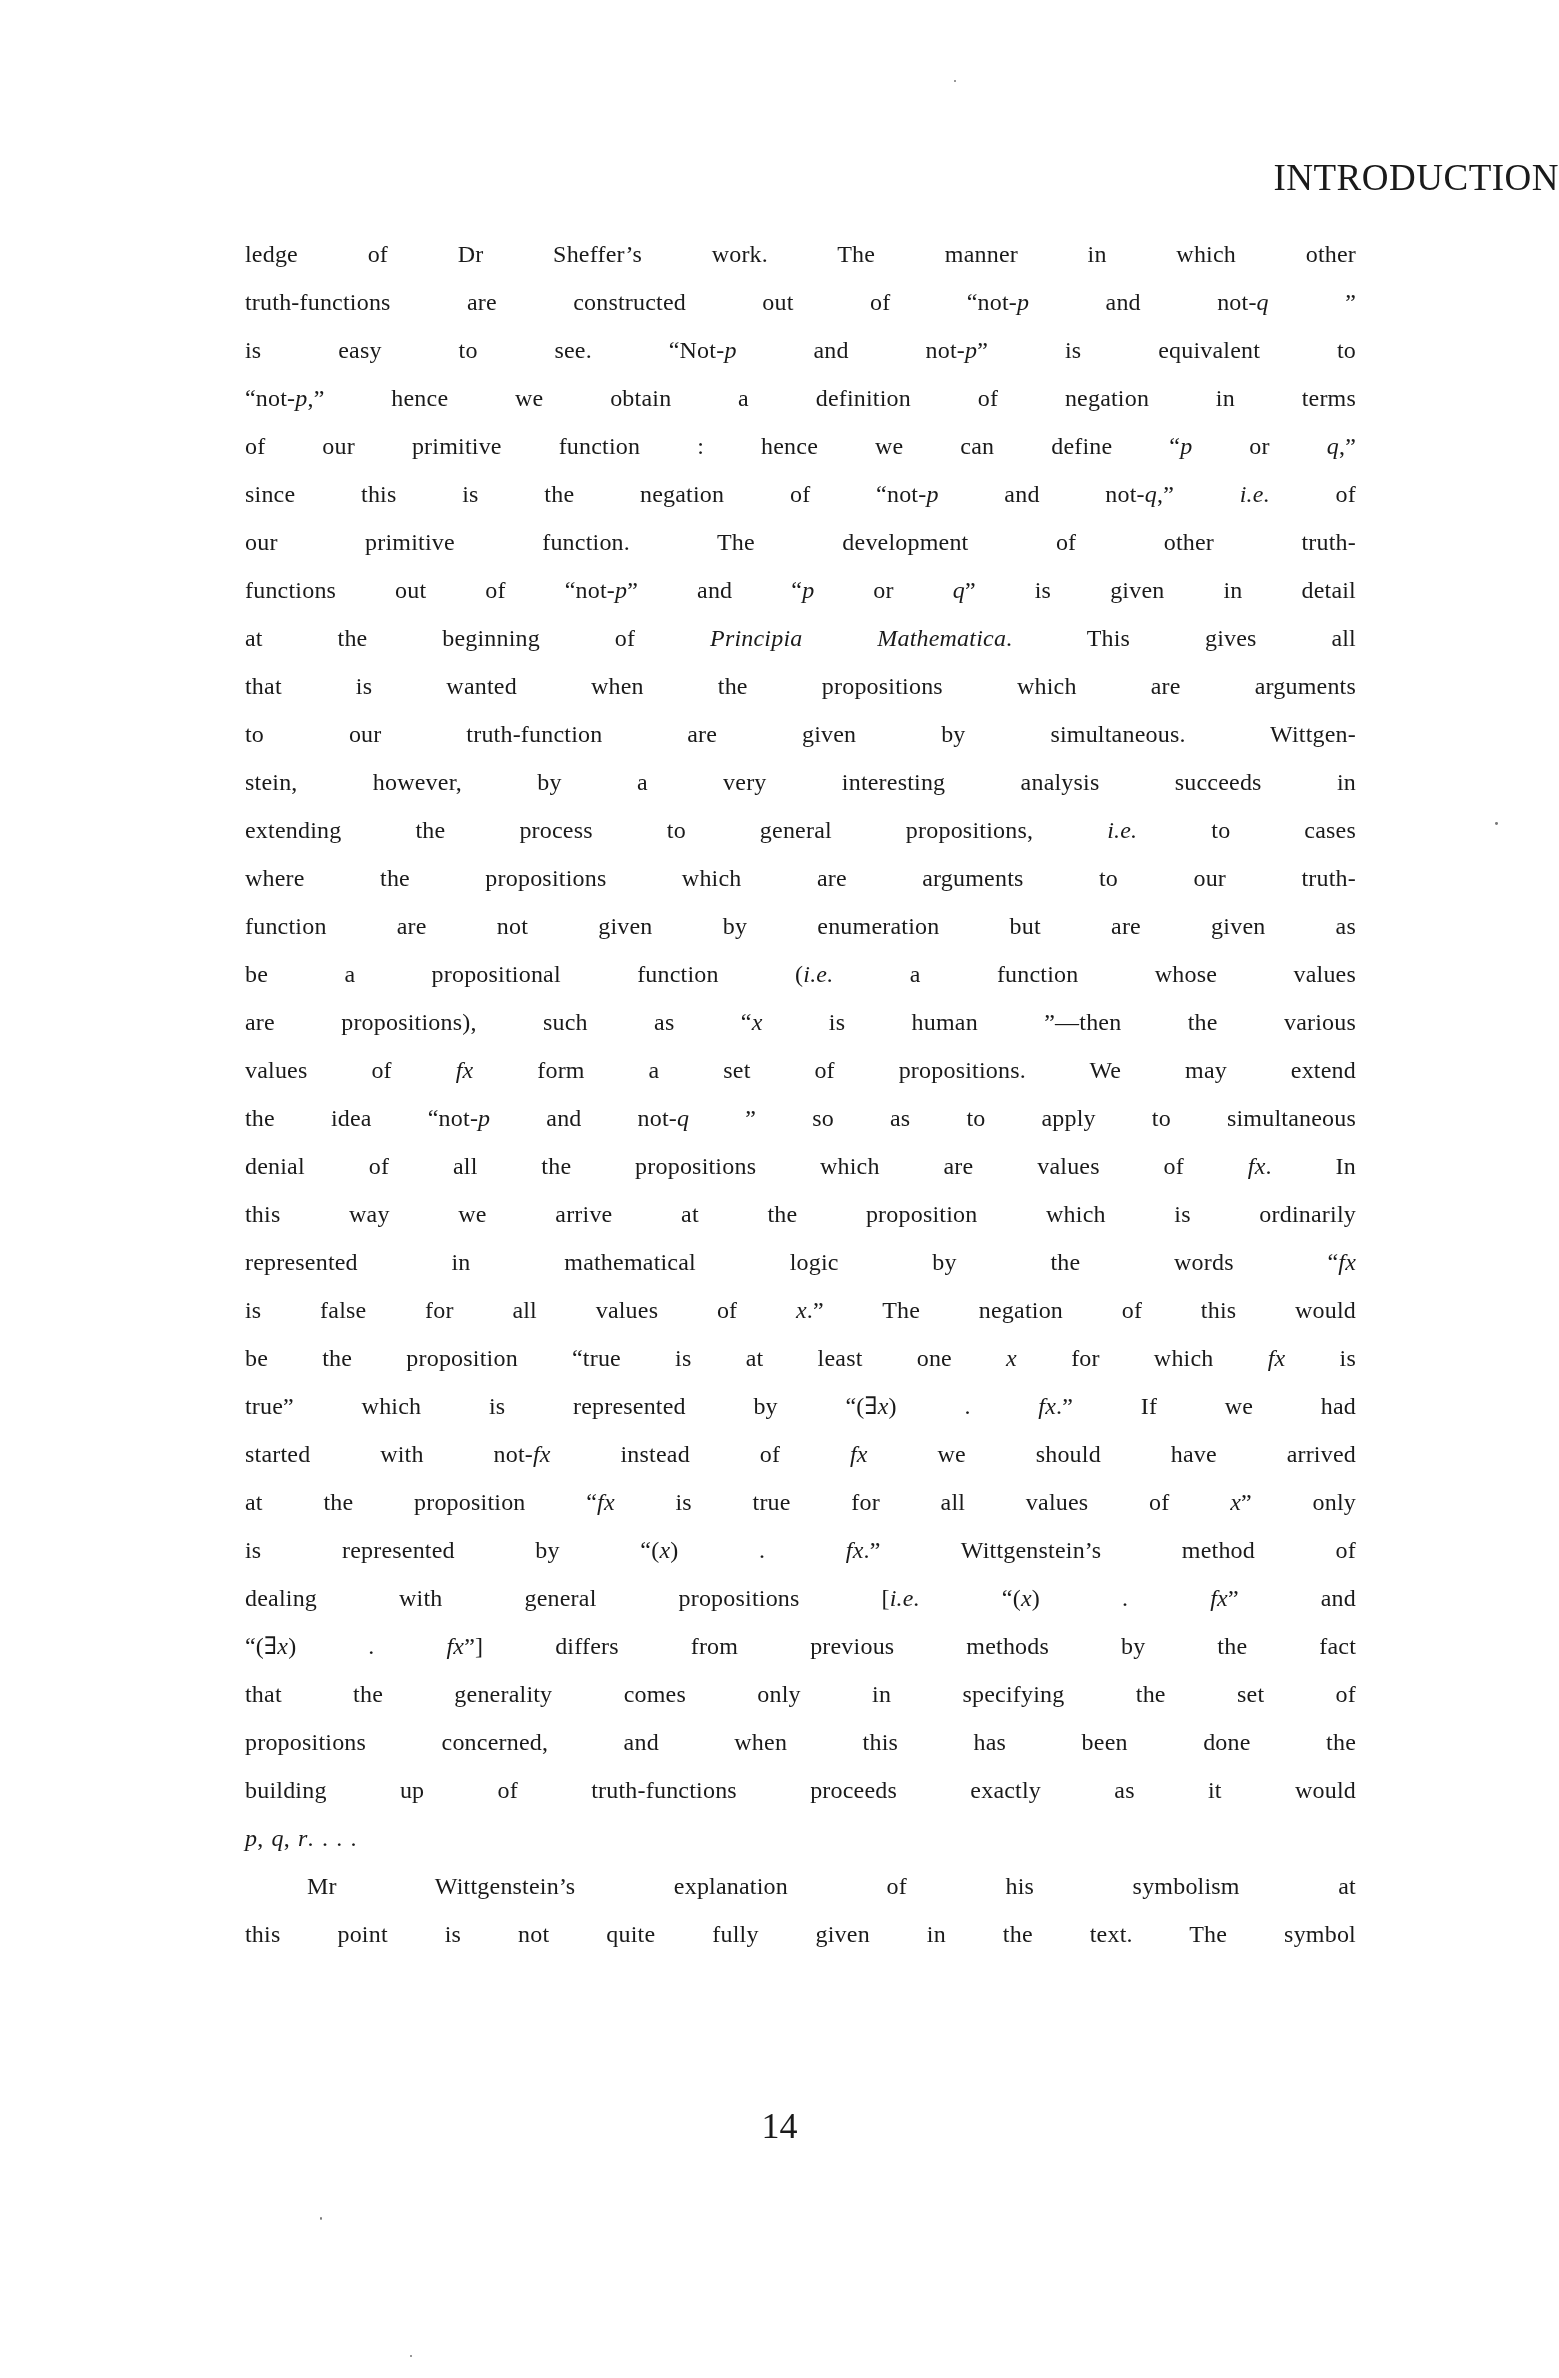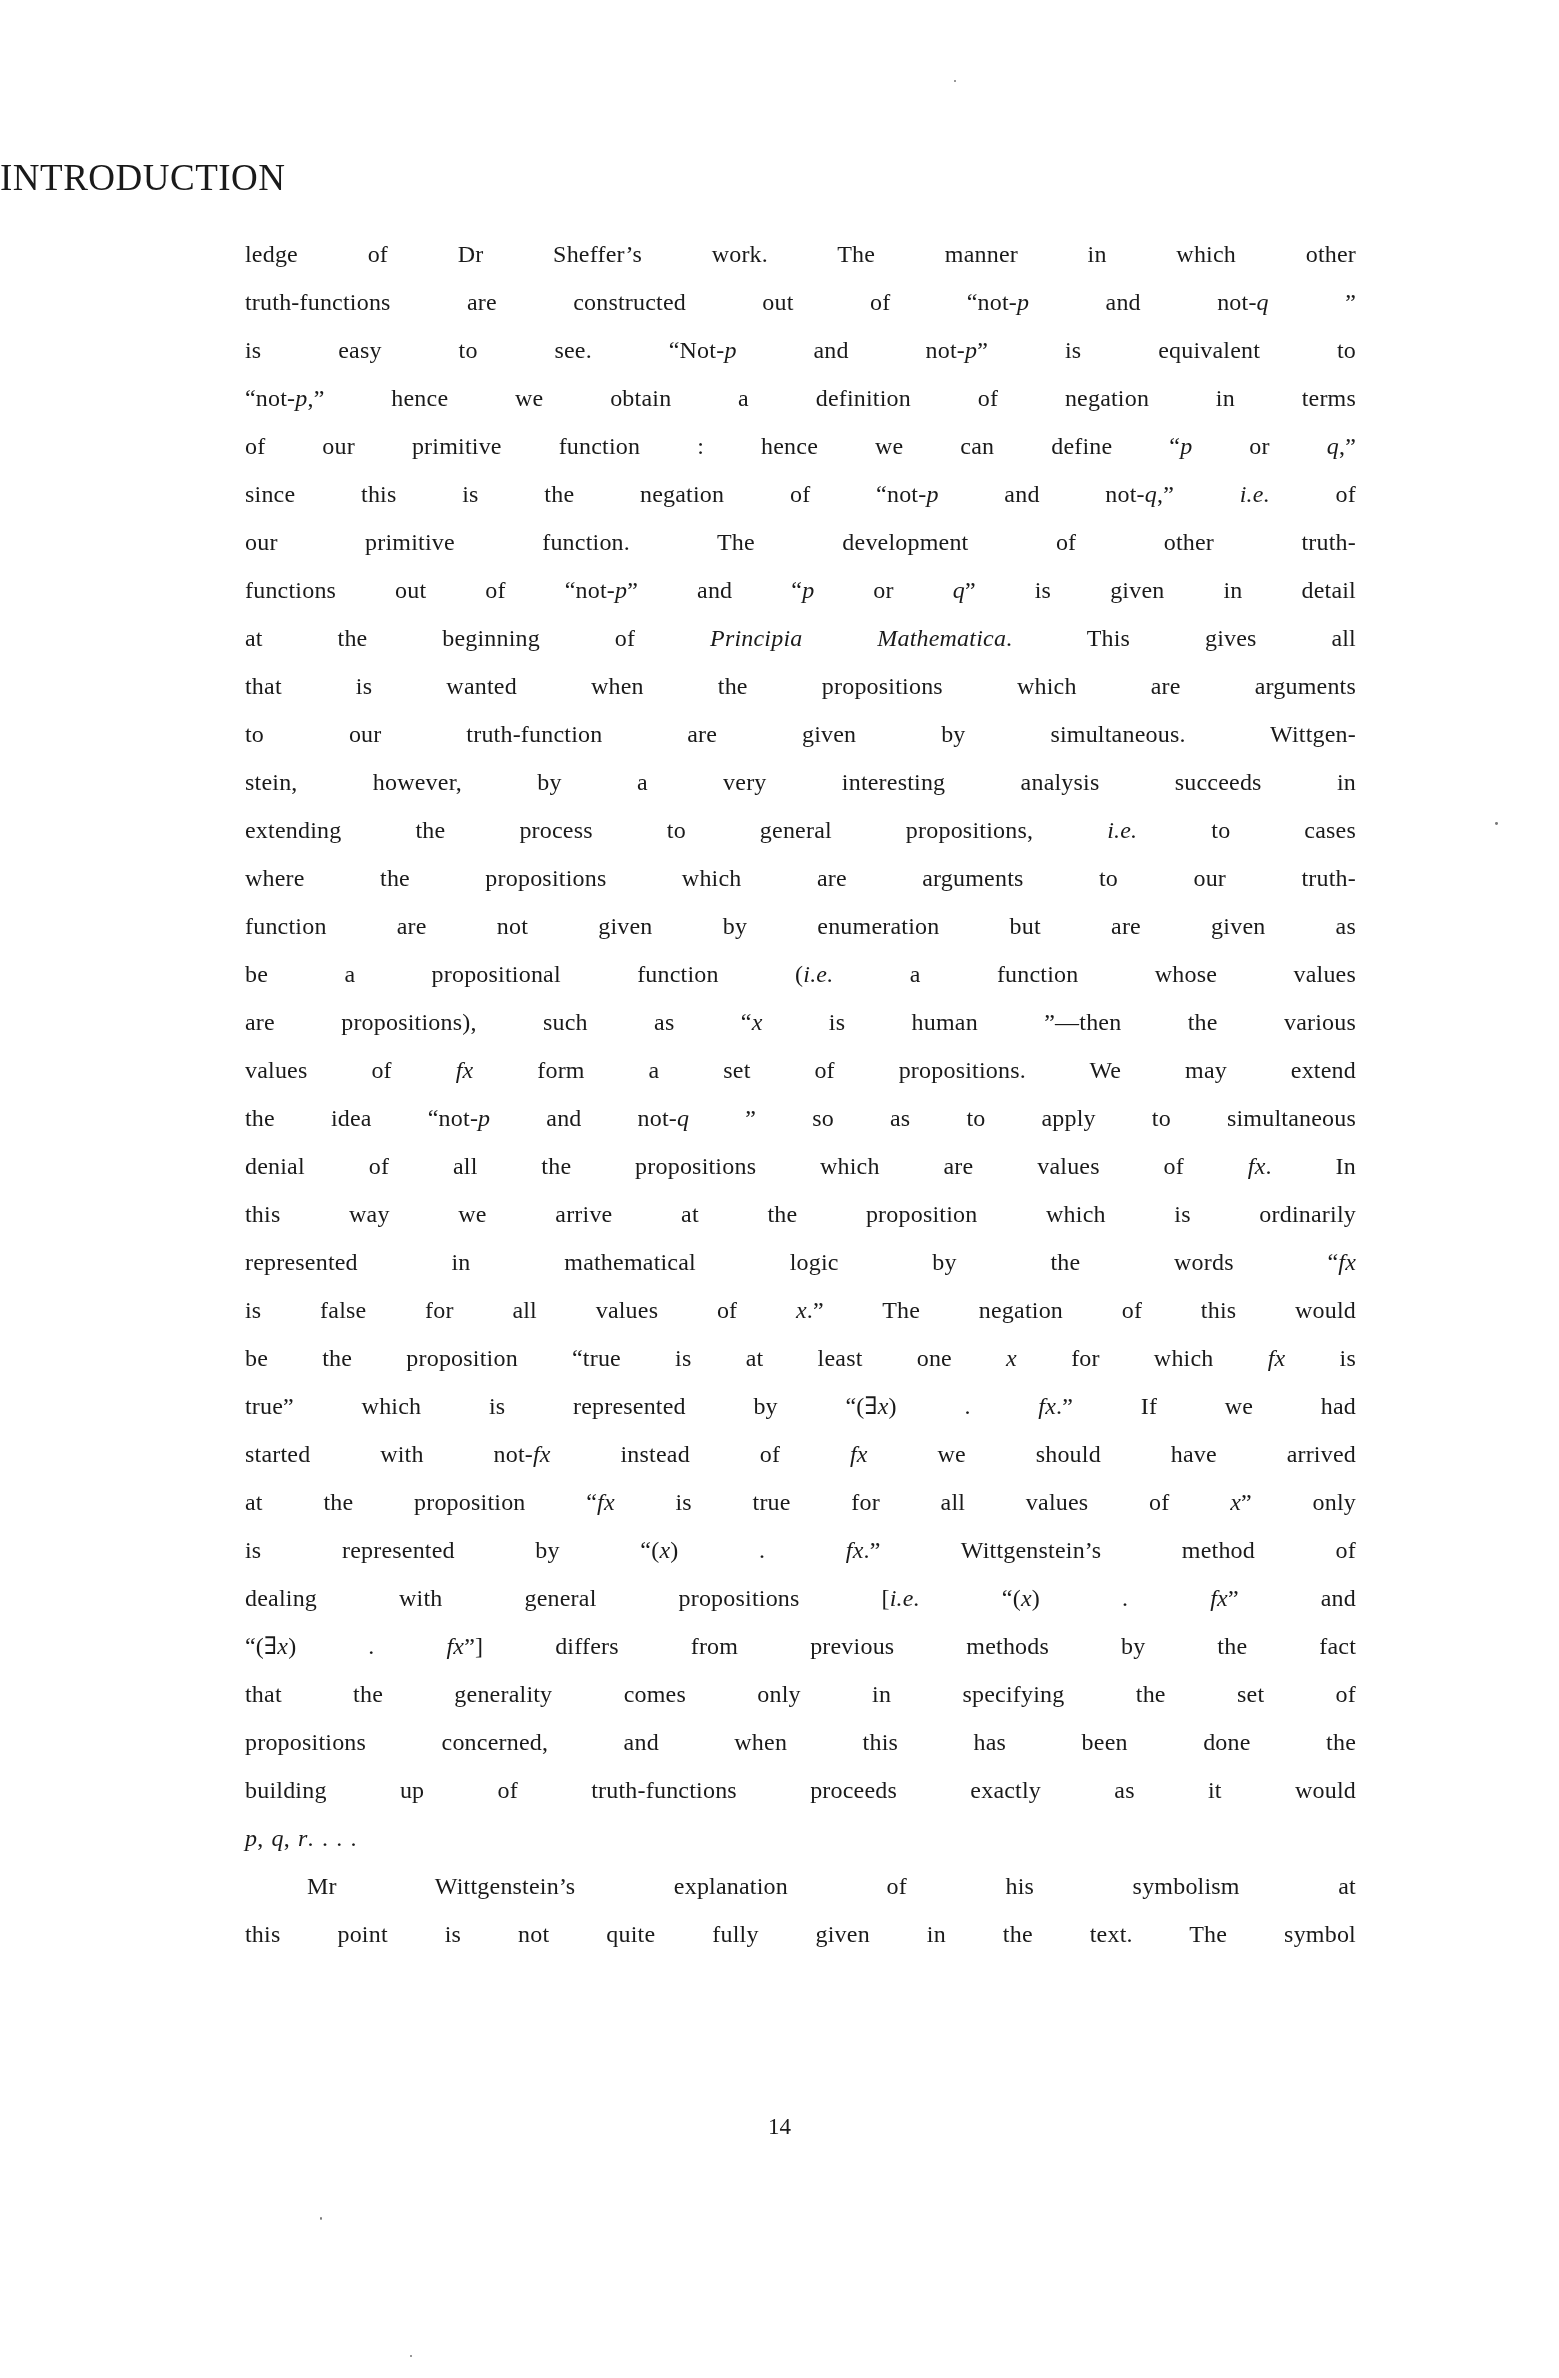--- a/index.html
+++ b/index.html
@@ -3,39 +3,39 @@
 <meta charset="utf-8">
 <style>
   html, body { margin: 0; padding: 0; background: #ffffff; }
   body {
     width: 1559px; height: 2379px; position: relative; overflow: hidden;
     font-family: "Liberation Serif", "DejaVu Serif", serif; color: #1a1a1a;
   }
   .page { position: absolute; left: 0; top: 0; width: 1559px; height: 2379px; }
   .running-head {
     position: absolute; left: 0; width: 1559px; top: 155px;
-    text-align: left; font-size: 37px; letter-spacing: 0.5px; line-height: 45px;
+    text-align: right; font-size: 37px; letter-spacing: 0.5px; line-height: 45px;
   }
   .body-text {
     position: absolute; left: 245px; top: 230px; width: 1111px;
   }
   .line {
     display: block; height: 48px; line-height: 48px; font-size: 24px;
     text-align: justify; text-align-last: justify; white-space: nowrap;
     letter-spacing: 0.2px; word-spacing: 1.9px;
   }
   .line.last { text-align-last: left; }
   .line.indent { padding-left: 62px; }
   .line .it { font-style: italic; }
   
   .line-inner { display: inline-block; width: 100%; white-space: normal; text-align: justify; text-align-last: justify; }
   .line.last .line-inner { text-align-last: left; }
   .folio {
     position: absolute; left: 0; width: 1559px; top: 2106px;
-    text-align: center; font-size: 23px; line-height: 41px;
+    text-align: center; font-size: 36px; line-height: 41px;
   }
   .speck { position: absolute; width: 2.8px; height: 2.8px; border-radius: 50%; background: #777; }
 </style>
 </head>
 <body>
 
 <div class="page">
   <div class="running-head">INTRODUCTION</div>
 
   <div class="body-text" id="body-text">

